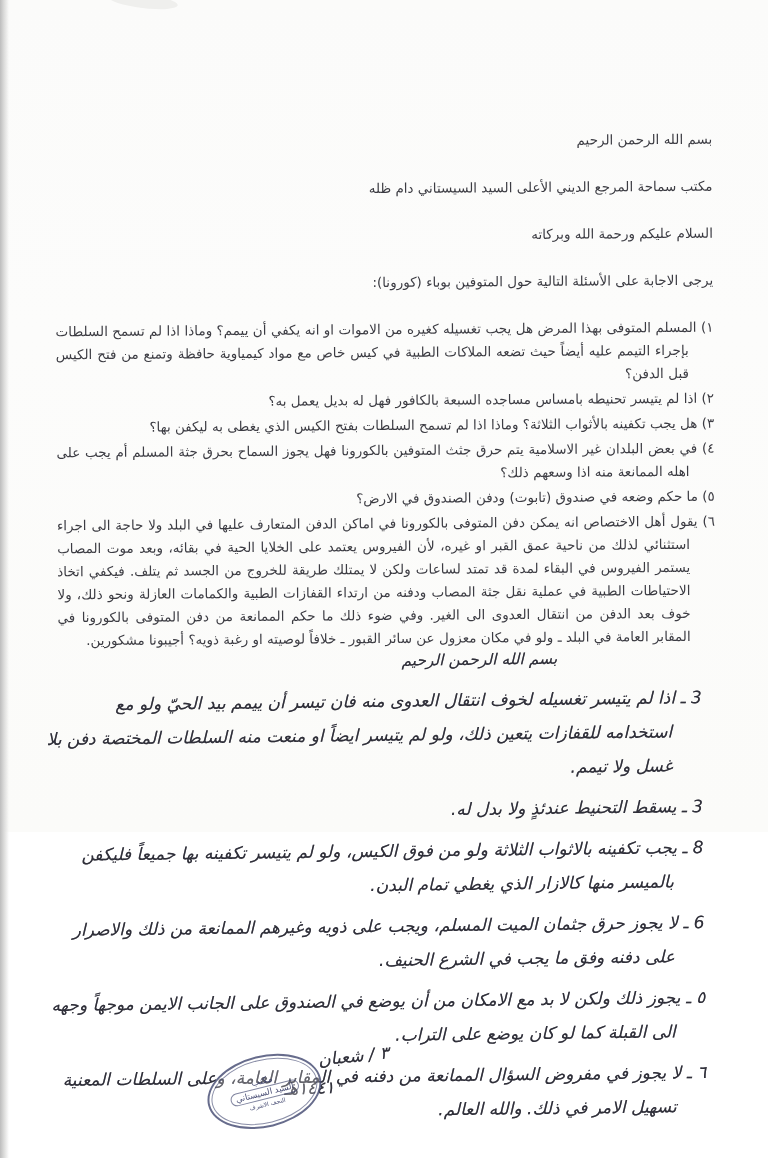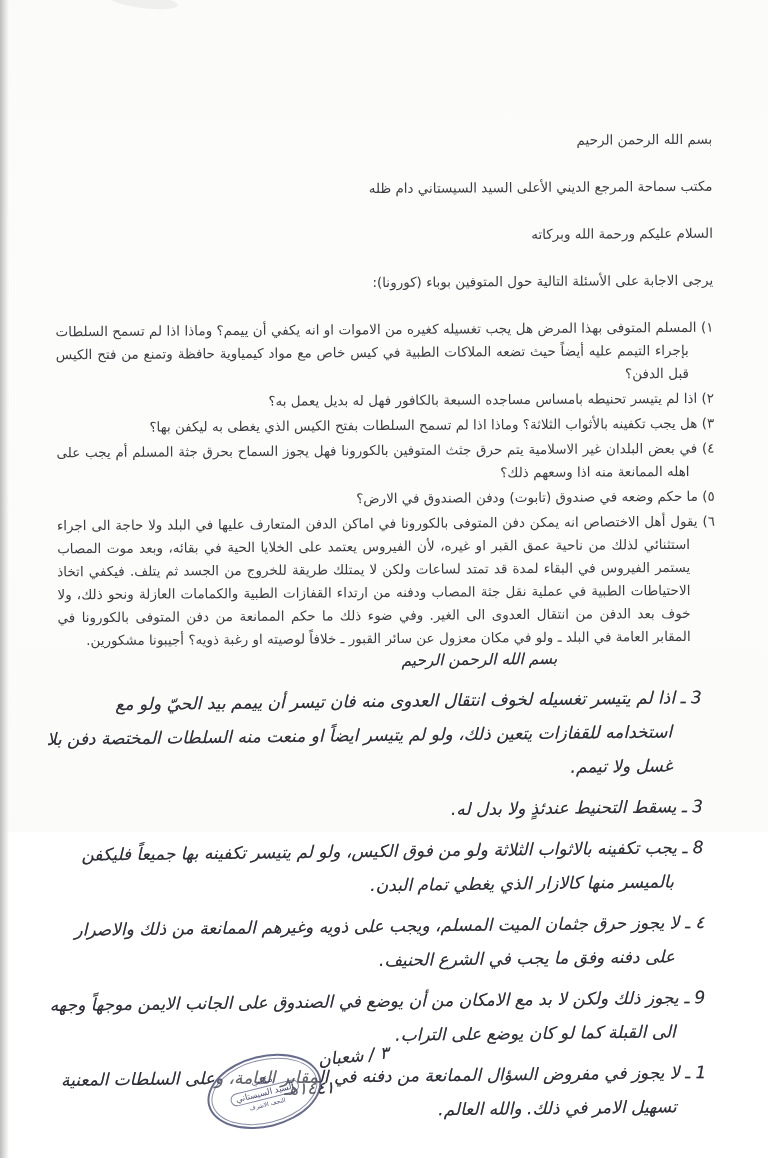--- a/index.html
+++ b/index.html
@@ -113,25 +113,25 @@
 
   <section class="hand" dir="rtl" lang="ar">
     <p class="h-bismillah">بسم الله الرحمن الرحيم</p>
     <div class="answers">
   <p class="a"><span class="anum">3 ـ</span> <span>اذا لم يتيسر تغسيله لخوف انتقال العدوى منه فان تيسر أن ييمم بيد الحيّ ولو مع استخدامه للقفازات يتعين ذلك، ولو لم يتيسر ايضاً او منعت منه السلطات المختصة دفن بلا غسل ولا تيمم.</span></p>
 
   <p class="a"><span class="anum">3 ـ</span> <span>يسقط التحنيط عندئذٍ ولا بدل له.</span></p>
 
   <p class="a"><span class="anum">8 ـ</span> <span>يجب تكفينه بالاثواب الثلاثة ولو من فوق الكيس، ولو لم يتيسر تكفينه بها جميعاً فليكفن بالميسر منها كالازار الذي يغطي تمام البدن.</span></p>
 
-  <p class="a"><span class="anum">٤ ـ</span> <span>لا يجوز حرق جثمان الميت المسلم، ويجب على ذويه وغيرهم الممانعة من ذلك والاصرار على دفنه وفق ما يجب في الشرع الحنيف.</span></p>
+  <p class="a"><span class="anum">6 ـ</span> <span>لا يجوز حرق جثمان الميت المسلم، ويجب على ذويه وغيرهم الممانعة من ذلك والاصرار على دفنه وفق ما يجب في الشرع الحنيف.</span></p>
 
-  <p class="a"><span class="anum">9 ـ</span> <span>يجوز ذلك ولكن لا بد مع الامكان من أن يوضع في الصندوق على الجانب الايمن موجهاً وجهه الى القبلة كما لو كان يوضع على التراب.</span></p>
+  <p class="a"><span class="anum">٥ ـ</span> <span>يجوز ذلك ولكن لا بد مع الامكان من أن يوضع في الصندوق على الجانب الايمن موجهاً وجهه الى القبلة كما لو كان يوضع على التراب.</span></p>
 
-  <p class="a"><span class="anum">1 ـ</span> <span>لا يجوز في مفروض السؤال الممانعة من دفنه في المقابر العامة، وعلى السلطات المعنية تسهيل الامر في ذلك. والله العالم.</span></p>
+  <p class="a"><span class="anum">٦ ـ</span> <span>لا يجوز في مفروض السؤال الممانعة من دفنه في المقابر العامة، وعلى السلطات المعنية تسهيل الامر في ذلك. والله العالم.</span></p>
 </div>
   </section>
 
   <div class="date-md hand-font">٣ / شعبان</div>
   <div class="date-year hand-font">١٤٤١هـ</div>
 
   <div class="stamp">
     <div class="stamp-rot">
       <div class="s1">مكتب</div>
       <div class="s2">السيد السيستاني</div>

